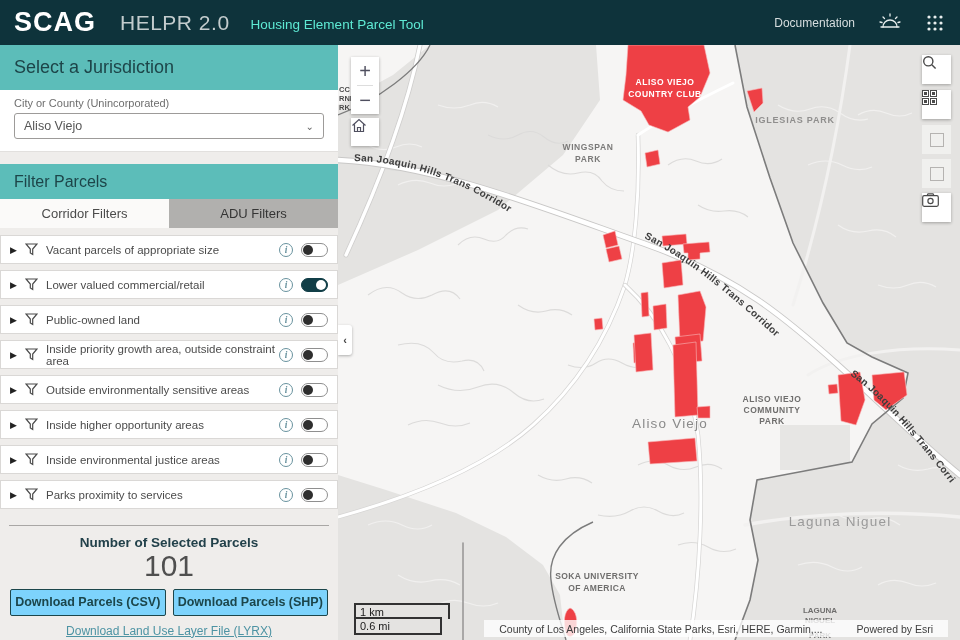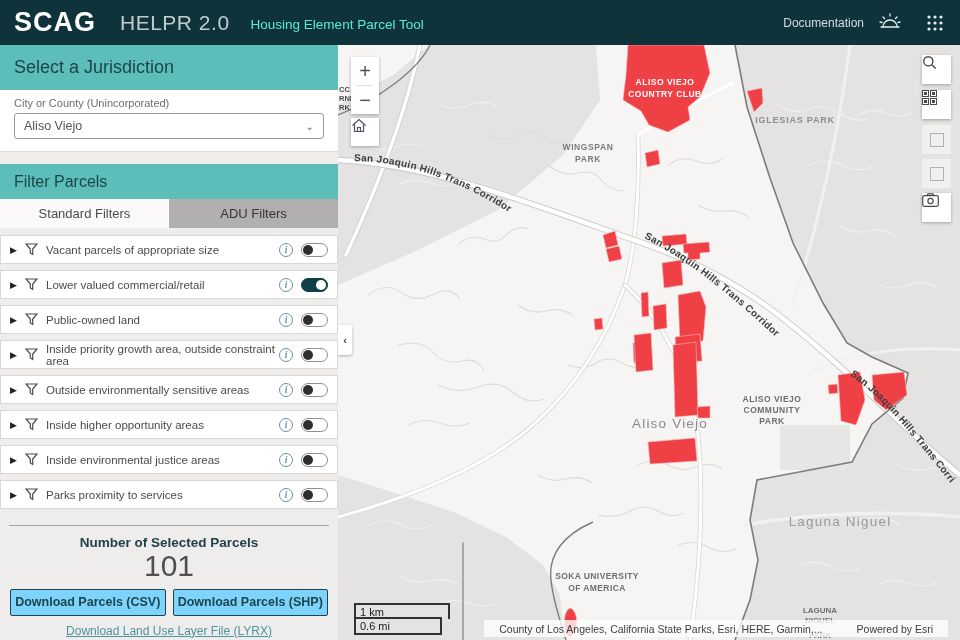--- a/index.html
+++ b/index.html
@@ -4,21 +4,21 @@
 <style>
   *{margin:0;padding:0;box-sizing:border-box}
   html,body{width:960px;height:640px;overflow:hidden;font-family:"Liberation Sans",sans-serif;background:#efedeb}
 
   
   .hdr{position:absolute;left:0;top:0;width:960px;height:45px;background:#0e333b;display:flex;align-items:center;color:#fff}
   .hdr .logo{margin-left:14px;font-size:27px;font-weight:800;letter-spacing:1px;color:#fff;font-style:normal}
   .hdr .appname{margin-left:24px;font-size:21px;font-weight:500;color:#c3cccd;letter-spacing:.5px}
   .hdr .appsub{margin-left:21px;font-size:13.5px;color:#5eead4;padding-top:4px}
   .hdr .spacer{flex:1}
-  .hdr .doc{font-size:12px;color:#d7dedf;margin-right:14px;cursor:pointer}
+  .hdr .doc{font-size:12px;color:#d7dedf;margin-right:23px;cursor:pointer}
   .hdr .hicon{margin-right:24px;display:flex;align-items:center;cursor:pointer}
 
   
   .side{position:absolute;left:0;top:45px;width:338px;height:595px;background:#efedeb}
   .tealbar{background:#5cbdb9;color:#1d4549;display:flex;align-items:center;padding-left:14px}
   .tb1{height:45px;font-size:18px}
   .tb2{height:35px;font-size:16px;margin-top:12px}
   .jur{background:#fff;padding:7px 14px 12px;border-bottom:1px solid #e2e0de}
   .jur .lbl{font-size:11px;color:#6e6e6e}
   .sel{margin-top:4px;height:26px;border:1px solid #9d9b99;border-radius:3px;background:#fff;display:flex;align-items:center;justify-content:space-between;padding:0 9px;font-size:12.5px;color:#555;cursor:pointer}
@@ -105,21 +105,21 @@
   <div class="jur">
     <div class="lbl">City or County (Unincorporated)</div>
     <div class="sel">
       <span>Aliso Viejo</span>
       <span class="chev">⌄</span>
     </div>
   </div>
 
   <div class="tealbar tb2">Filter Parcels</div>
   <div class="tabs">
-    <div class="tab active">Standard Filters</div>
+    <div class="tab active">Corridor Filters</div>
     <div class="tab inactive">ADU Filters</div>
   </div>
 
   <div class="rows">
 
     <div class="frow">
       <span class="caret">▶</span>
       <span class="funnel">
           <svg width="13" height="13" viewBox="0 0 13 13">
             <path d="M1,1 h11 l-4.3,5 v5.5 l-2.4,-1.6 v-3.9 Z" fill="none" stroke="#4a4a4a" stroke-width="1.2"></path>

